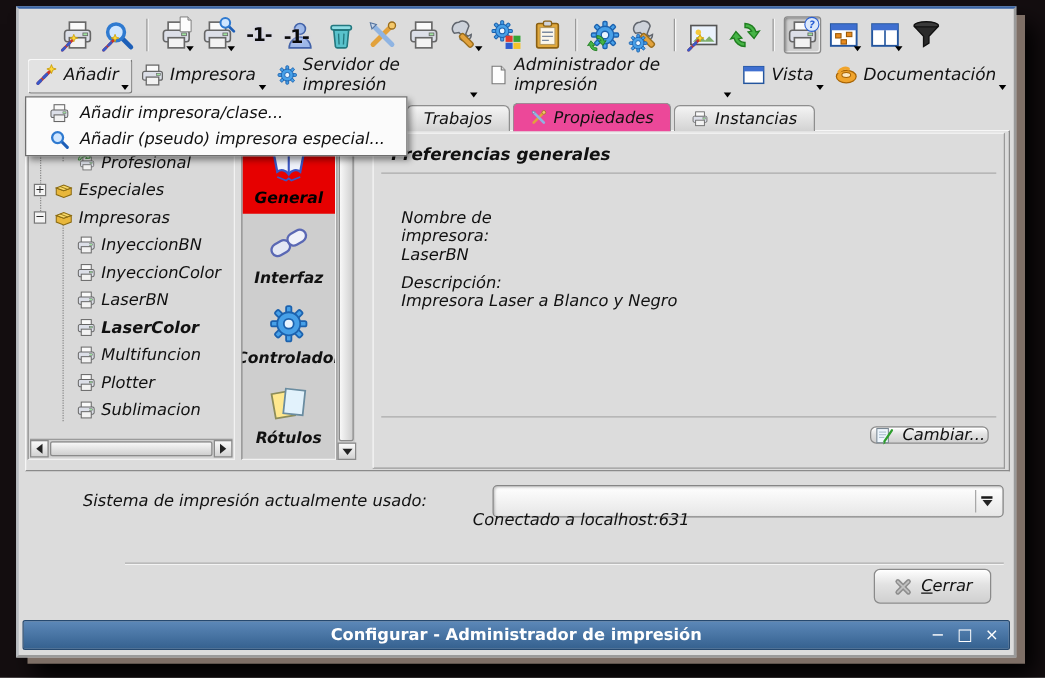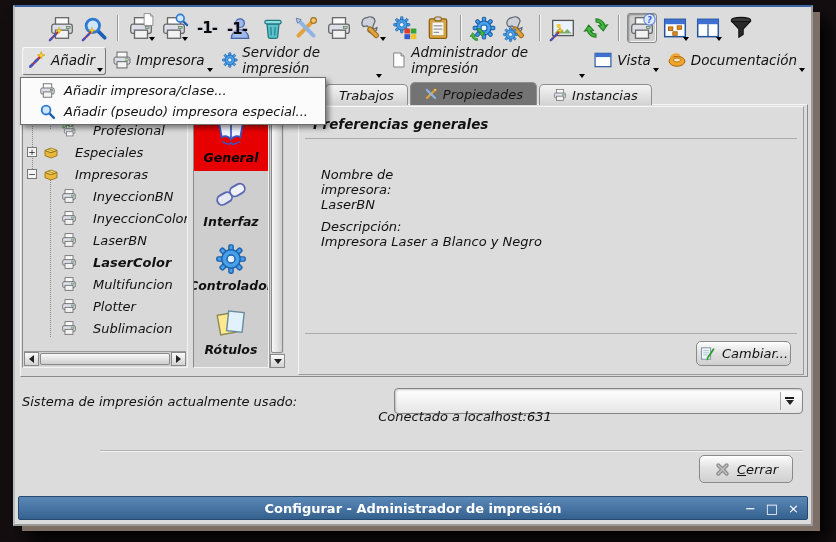--- a/index.html
+++ b/index.html
@@ -35,31 +35,31 @@
   
   .dropdown { position:absolute; left:5px; top:70px; width:306px; z-index:60; background:#fbfbfb; border:1px solid #6e6e6e; box-shadow:3px 3px 5px rgba(0,0,0,.45); padding:2px 0; }
   .dd-item { display:flex; align-items:center; gap:8px; height:21px; padding:0 10px 0 18px; font-size:13px; }
   .dd-item svg { width:17px; height:17px; flex:0 0 auto; }
 
   
   .tabbar { position:absolute; left:310px; top:75px; height:23px; display:flex; align-items:flex-end; gap:2px; z-index:5; }
   .tab { display:flex; align-items:center; gap:5px; height:21px; padding:0 13px; font-size:13px;
          background:linear-gradient(#f4f4f4,#d2d2d2); border:1px solid #8e8e8e; border-bottom:none; border-radius:5px 5px 0 0; }
   .tab svg { width:14px; height:14px; }
-  .tab.active { height:23px; background:#737373; position:relative; z-index:6; }
+  .tab.active { height:23px; background:#ec4899; position:relative; z-index:6; }
 
   
   .tabpanel { position:absolute; left:5px; top:97px; width:788px; height:273px;
               border:1px solid; border-color:#f6f6f6 #8a8a8a #8a8a8a #f6f6f6; background:#dcdcdc; }
 
   
   .tree { position:absolute; left:1px; top:1px; width:166px; height:262px; background:#d9d9d9;
           border:1px solid; border-color:#8a8a8a #f2f2f2 #f2f2f2 #8a8a8a; overflow:hidden; }
   .tree-rows { position:absolute; left:0; top:12px; right:0; }
-  .trow { position:relative; height:22px; display:flex; align-items:center; gap:16px; font-size:13px; white-space:nowrap; }
+  .trow { position:relative; height:22px; display:flex; align-items:center; gap:4px; font-size:13px; white-space:nowrap; }
   .trow svg { width:16px; height:16px; flex:0 0 auto; }
   .trow.lvl1 { padding-left:20px; } .trow.lvl2 { padding-left:38px; }
   .trow.bold { font-weight:bold; }
   .expander { position:absolute; left:4px; top:6px; width:10px; height:10px; background:#f4f4f4; border:1px solid #777;
               font-style:normal; font-size:9px; line-height:8px; text-align:center; color:#222; }
   .dotline { position:absolute; border-left:1px dotted #8a8a8a; width:0; }
   .hscroll { position:absolute; left:1px; bottom:1px; right:1px; height:15px; background:#cfcfcf; border-top:1px solid #9a9a9a; display:flex; }
   .sbtn { width:15px; height:14px; background:linear-gradient(#fafafa,#d2d2d2); border:1px solid #8a8a8a; display:flex; align-items:center; justify-content:center; }
   .tri-l { width:0;height:0;border-top:4px solid transparent;border-bottom:4px solid transparent;border-right:5px solid #222; }
   .tri-r { width:0;height:0;border-top:4px solid transparent;border-bottom:4px solid transparent;border-left:5px solid #222; }
@@ -85,28 +85,28 @@
   .hr2 { left:6px; right:6px; top:226px; }
   .prow { position:absolute; left:22px; right:10px; display:flex; font-size:13px;flex-direction:column; }
   .prow .plabel { width:138px; flex:0 0 auto; }
   .prow .pvalue { flex:1; }
 
   
   .kbtn { display:flex; align-items:center; justify-content:center; gap:6px; font-size:13px;
           background:linear-gradient(#fefefe,#e2e2e2 45%,#d0d0d0); border:1px solid #8a8a8a; border-radius:5px;
           box-shadow:inset 0 1px 0 #fff; }
   .kbtn svg { width:17px; height:17px; }
-  .cambiar { position:absolute; right:12px; top:234px; width:95px; height:25px;align-items:center; }
+  .cambiar { position:absolute; right:12px; top:234px; width:95px; height:14px;align-items:center; }
   .cerrar { position:absolute; right:18px; top:448px; width:94px; height:28px; }
   .accel-first { display:inline-block; }
   .accel-first::first-letter { text-decoration:underline; }
 
   
   .combo-row { position:absolute; left:7px; top:381px; right:8px; height:26px; display:flex; align-items:center; }
-  .combo-label { width:372px; text-align:left; font-size:13px; padding-right:8px; }
+  .combo-label { width:372px; text-align:center; font-size:13px; padding-right:8px; }
   .combo { flex:1; height:26px; display:flex; align-items:center; background:linear-gradient(#ffffff,#e6e6e6); border:1px solid #858585; border-radius:4px; box-shadow:inset 1px 1px 2px rgba(0,0,0,.22); padding-left:9px; font-size:13px; position:relative; }
   .combo-arrow { position:absolute; right:4px; top:3px; bottom:3px; width:18px; border-left:1px solid #a8a8a8; display:flex; flex-direction:column; align-items:center; justify-content:center; gap:1px; }
   .combo-arrow .bar { width:9px; height:2px; background:#1a1a1a; }
   .status-line { position:absolute; left:100px; width:700px; top:402px; text-align:center; font-size:13px; }
   .footer-sep { position:absolute; left:85px; right:8px; top:443px; border:none; border-top:1px solid #b0b0b0; box-shadow:0 1px 0 #f4f4f4; }
 
   
   .titlebar { position:absolute; left:3px; right:3px; bottom:4px; height:24px;
               background:linear-gradient(#5c88b8,#35618f); border:1px solid #26496f; border-radius:2px;
               display:flex; align-items:center; justify-content:center; color:#fff; font-style:normal; font-weight:bold; font-size:13px; }

